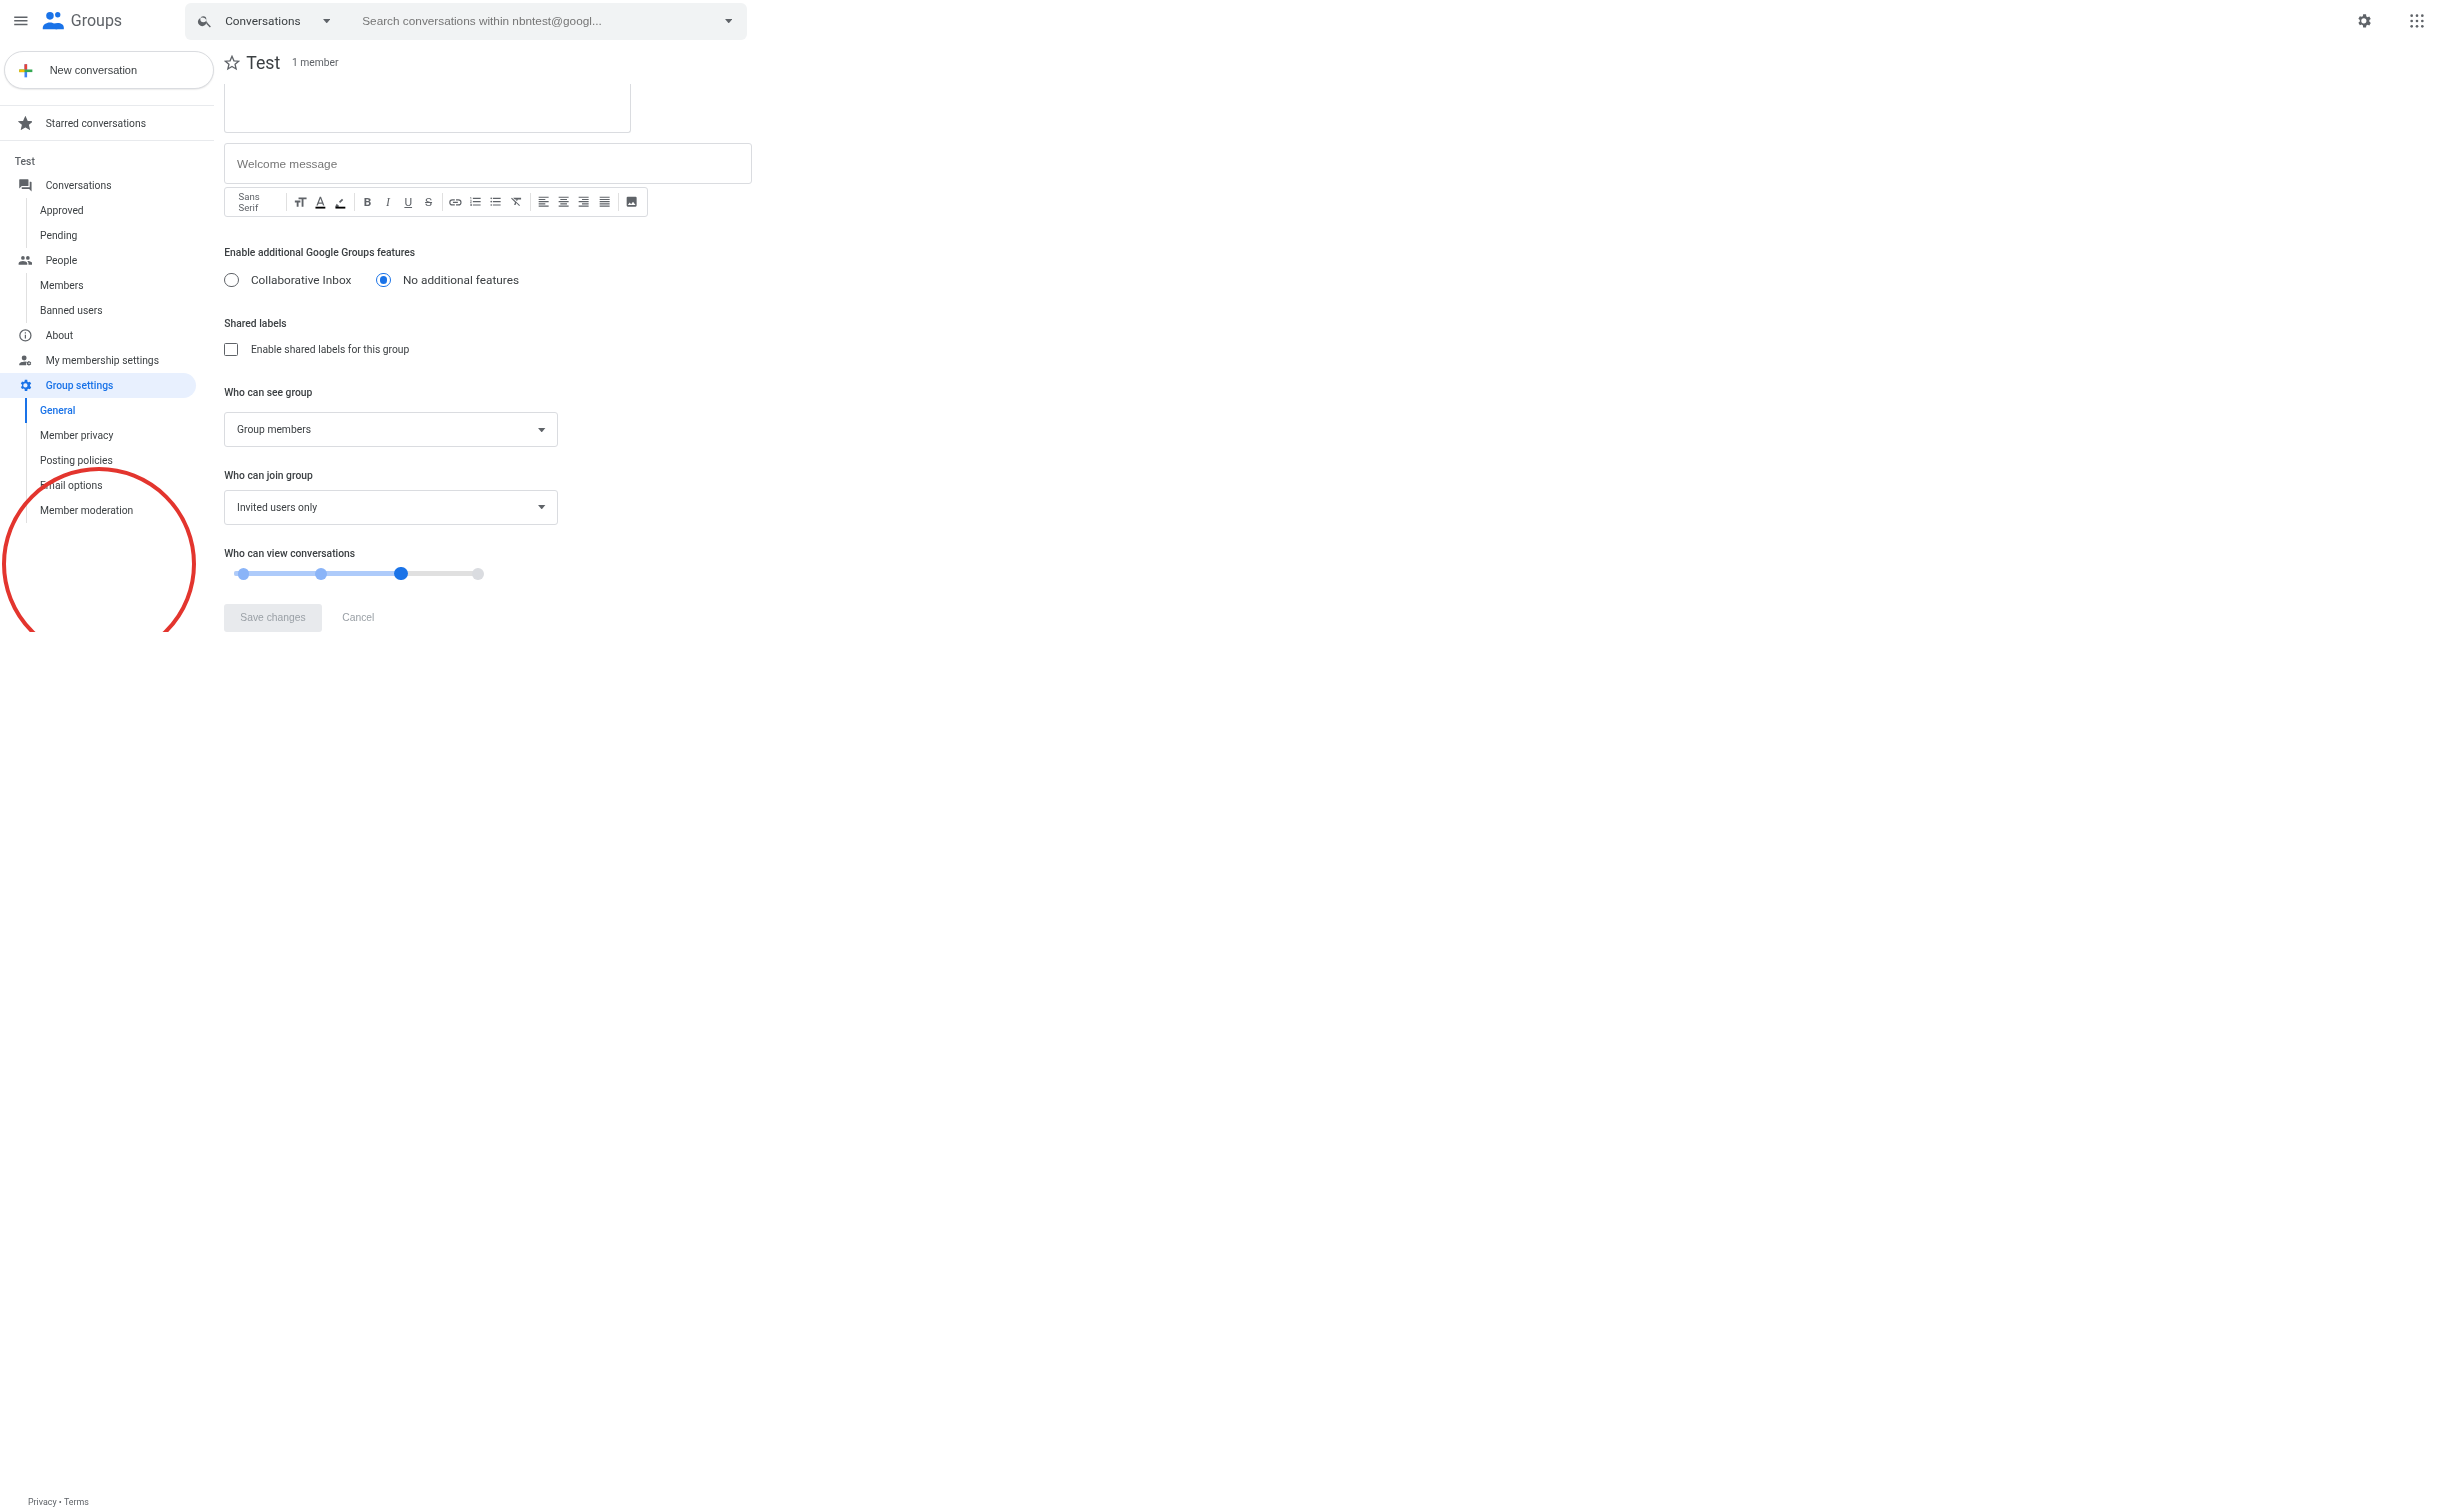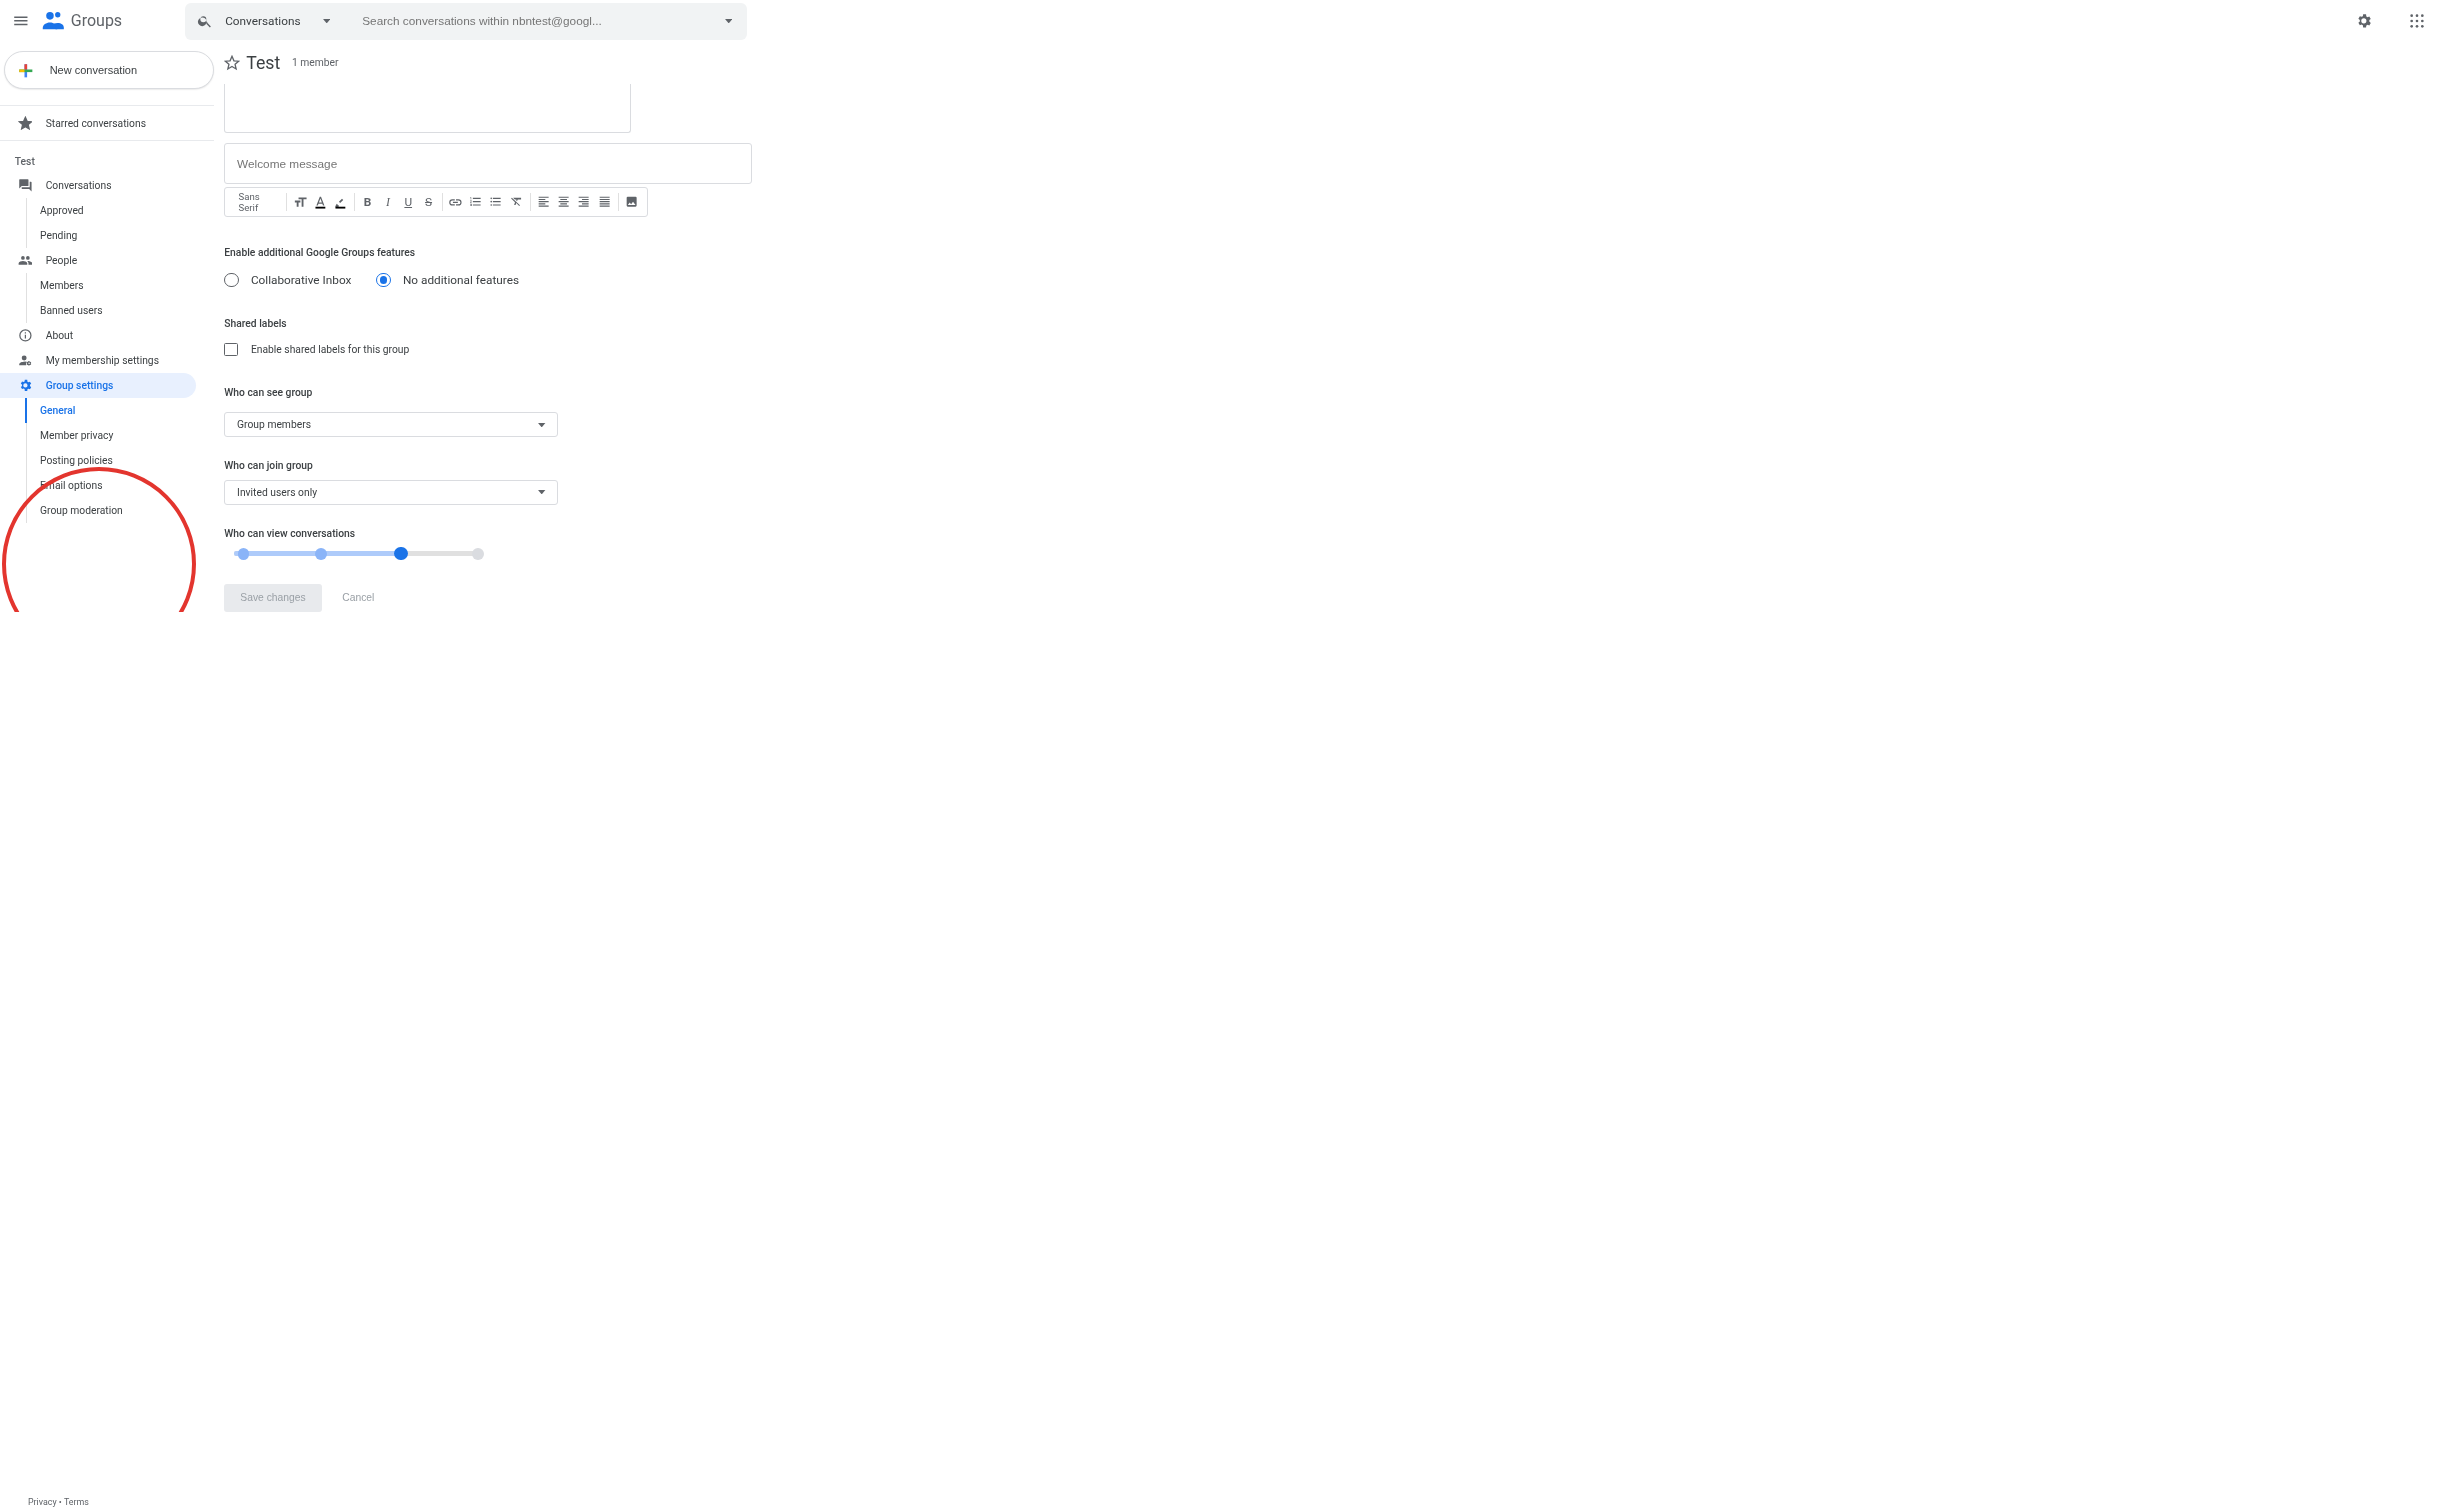--- a/index.html
+++ b/index.html
@@ -59,21 +59,21 @@
   
   .radio-row { display: flex; align-items: center; gap: 25px; }
   .radio-opt { display: flex; align-items: center; gap: 11.8px; cursor: pointer; font-size: 11.8px; color: #3c4043; }
   .radio-circle { width: 14.8px; height: 14.8px; border: 1.5px solid #5f6368; border-radius: 50%; display: flex; align-items: center; justify-content: center; }
   .radio-circle.selected { border-color: #1a73e8; }
   .radio-dot { width: 7.4px; height: 7.4px; border-radius: 50%; background: #1a73e8; }
   
   .check-row { display: flex; align-items: center; gap: 13.3px; cursor: pointer; font-size: 10.3px; color: #3c4043; }
   .checkbox-empty { width: 13.3px; height: 13.3px; border: 1.5px solid #5f6368; border-radius: 1.5px; }
   
-  .dropdown { border: 0.7px solid #dadce0; border-radius: 3px; height: 25px; width: 334px; display: flex; align-items: center; padding: 0 11.8px; cursor: pointer; font-size: 10.3px; color: #3c4043; position: relative; }
+  .dropdown { border: 0.7px solid #dadce0; border-radius: 3px; height: 35px; width: 334px; display: flex; align-items: center; padding: 0 11.8px; cursor: pointer; font-size: 10.3px; color: #3c4043; position: relative; }
   .dropdown .dd-caret { position: absolute; right: 11.8px; }
   
   .slider-track { width: 258px; height: 13.3px; position: relative; margin-top: 5.9px; }
   .slider-bg-full { position: absolute; left: 9.6px; right: 7.4px; top: 4.4px; height: 4.4px; background: #e0e0e0; border-radius: 2.2px; }
   .slider-bg-active { position: absolute; left: 9.6px; width: 165px; top: 4.4px; height: 4.4px; background: #aecbfa; border-radius: 2.2px; }
   .slider-dot { position: absolute; width: 11.8px; height: 11.8px; border-radius: 50%; top: 0.7px; }
   .slider-dot.d1 { left: 13.3px; background: #8ab4f8; }
   .slider-dot.d2 { left: 91px; background: #8ab4f8; }
   .slider-dot.d3 { left: 170px; background: #1a73e8; width: 13.3px; height: 13.3px; top: 0; }
   .slider-dot.d4 { left: 248px; background: #dadce0; }
@@ -242,21 +242,21 @@
     <div class="nav-item sub">
         <span>Member privacy</span>
       </div>
     <div class="nav-item sub">
         <span>Posting policies</span>
       </div>
     <div class="nav-item sub">
         <span>Email options</span>
       </div>
     <div class="nav-item sub">
-        <span>Group moderation</span>
+        <span>Member moderation</span>
       </div>
   </div>
 
   <div class="content">
     <div class="content-header">
       <span class="star-outline">
         <svg width="16" height="16" viewBox="0 0 24 24">
             <path fill="none" stroke="currentColor" stroke-width="2" d="M12 17.3 18.2 21l-1.6-7 5.4-4.7-7.1-.6L12 2 9.1 8.7l-7.1.6 5.4 4.7-1.6 7z"></path>
           </svg>
       </span>

